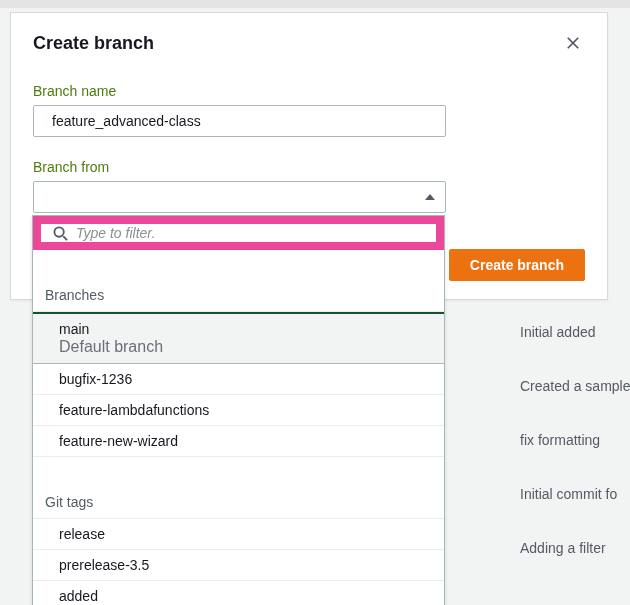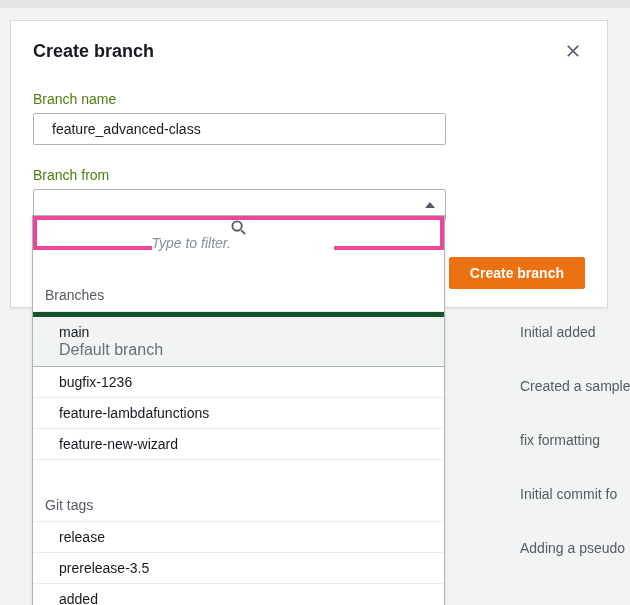--- a/index.html
+++ b/index.html
@@ -13,21 +13,21 @@
       overflow: hidden;
       position: relative;
     }
     .top-bar {
       height: 8px;
       background: #e4e4e4;
     }
     .modal {
       position: absolute;
       left: 10px;
-      top: 20px;
+      top: 12px;
       width: 598px;
       background: #fff;
       border: 1px solid #d5dbdb;
       box-shadow: 0 1px 2px rgba(0,0,0,0.05);
     }
     .modal-header {
       display: flex;
       justify-content: space-between;
       align-items: center;
       padding: 18px 22px 8px 22px;
@@ -118,24 +118,23 @@
       border: 1px solid #aab7b8;
       box-shadow: 0 2px 4px rgba(0,0,0,0.12);
       z-index: 10;
     }
     .filter-wrap {
       padding: 0;
     }
     .filter-box {
       display: flex;
       align-items: center;
-      border: 4px solid #ec4899;
+      border: 8px solid #ec4899;
       height: 34px;
-      padding: 0 4px;
-      flex-direction: column;
+      padding: 0 12px;
     }
     .filter-box svg { width: 15px; height: 15px; color: #545b64; flex-shrink: 0; }
     .filter-input {
       flex: 1;
       border: none;
       outline: none;
       font-size: 14px;
       font-style: italic;
       color: #687078;
       margin-left: 8px;
@@ -155,21 +154,21 @@
     }
     .option {
       padding: 7px 12px 7px 26px;
       font-size: 14px;
       color: #16191f;
       border-bottom: 1px solid #eaeded;
       cursor: pointer;
     }
     .option.selected {
       background: #f2f3f3;
-      border-top: 5px solid #14532d;
+      border-top: 2px solid #14532d;
       border-bottom: 1px solid #aab7b8;
     }
     .option .sub {
       font-size: 16px;
       color: #687078;
       margin-top: 1px;
     }
     .bg-list {
       position: absolute;
       right: 0;
@@ -189,21 +188,21 @@
 </head>
 <body>
 
 <div class="top-bar"></div>
 
 <div class="bg-list" id="bg-list">
     <div class="bg-item">Initial added</div>
     <div class="bg-item">Created a sample</div>
     <div class="bg-item">fix formatting</div>
     <div class="bg-item">Initial commit fo</div>
-    <div class="bg-item">Adding a pseudo</div>
+    <div class="bg-item">Adding a filter</div>
   </div>
 
 <div class="modal">
   <div class="modal-header">
     <div class="modal-title">Create branch</div>
     <div class="close-btn">
       <svg viewBox="0 0 16 16" stroke="currentColor" stroke-width="2" fill="none">
         <line x1="2" y1="2" x2="14" y2="14"></line>
           <line x1="14" y1="2" x2="2" y2="14"></line>
       </svg>

